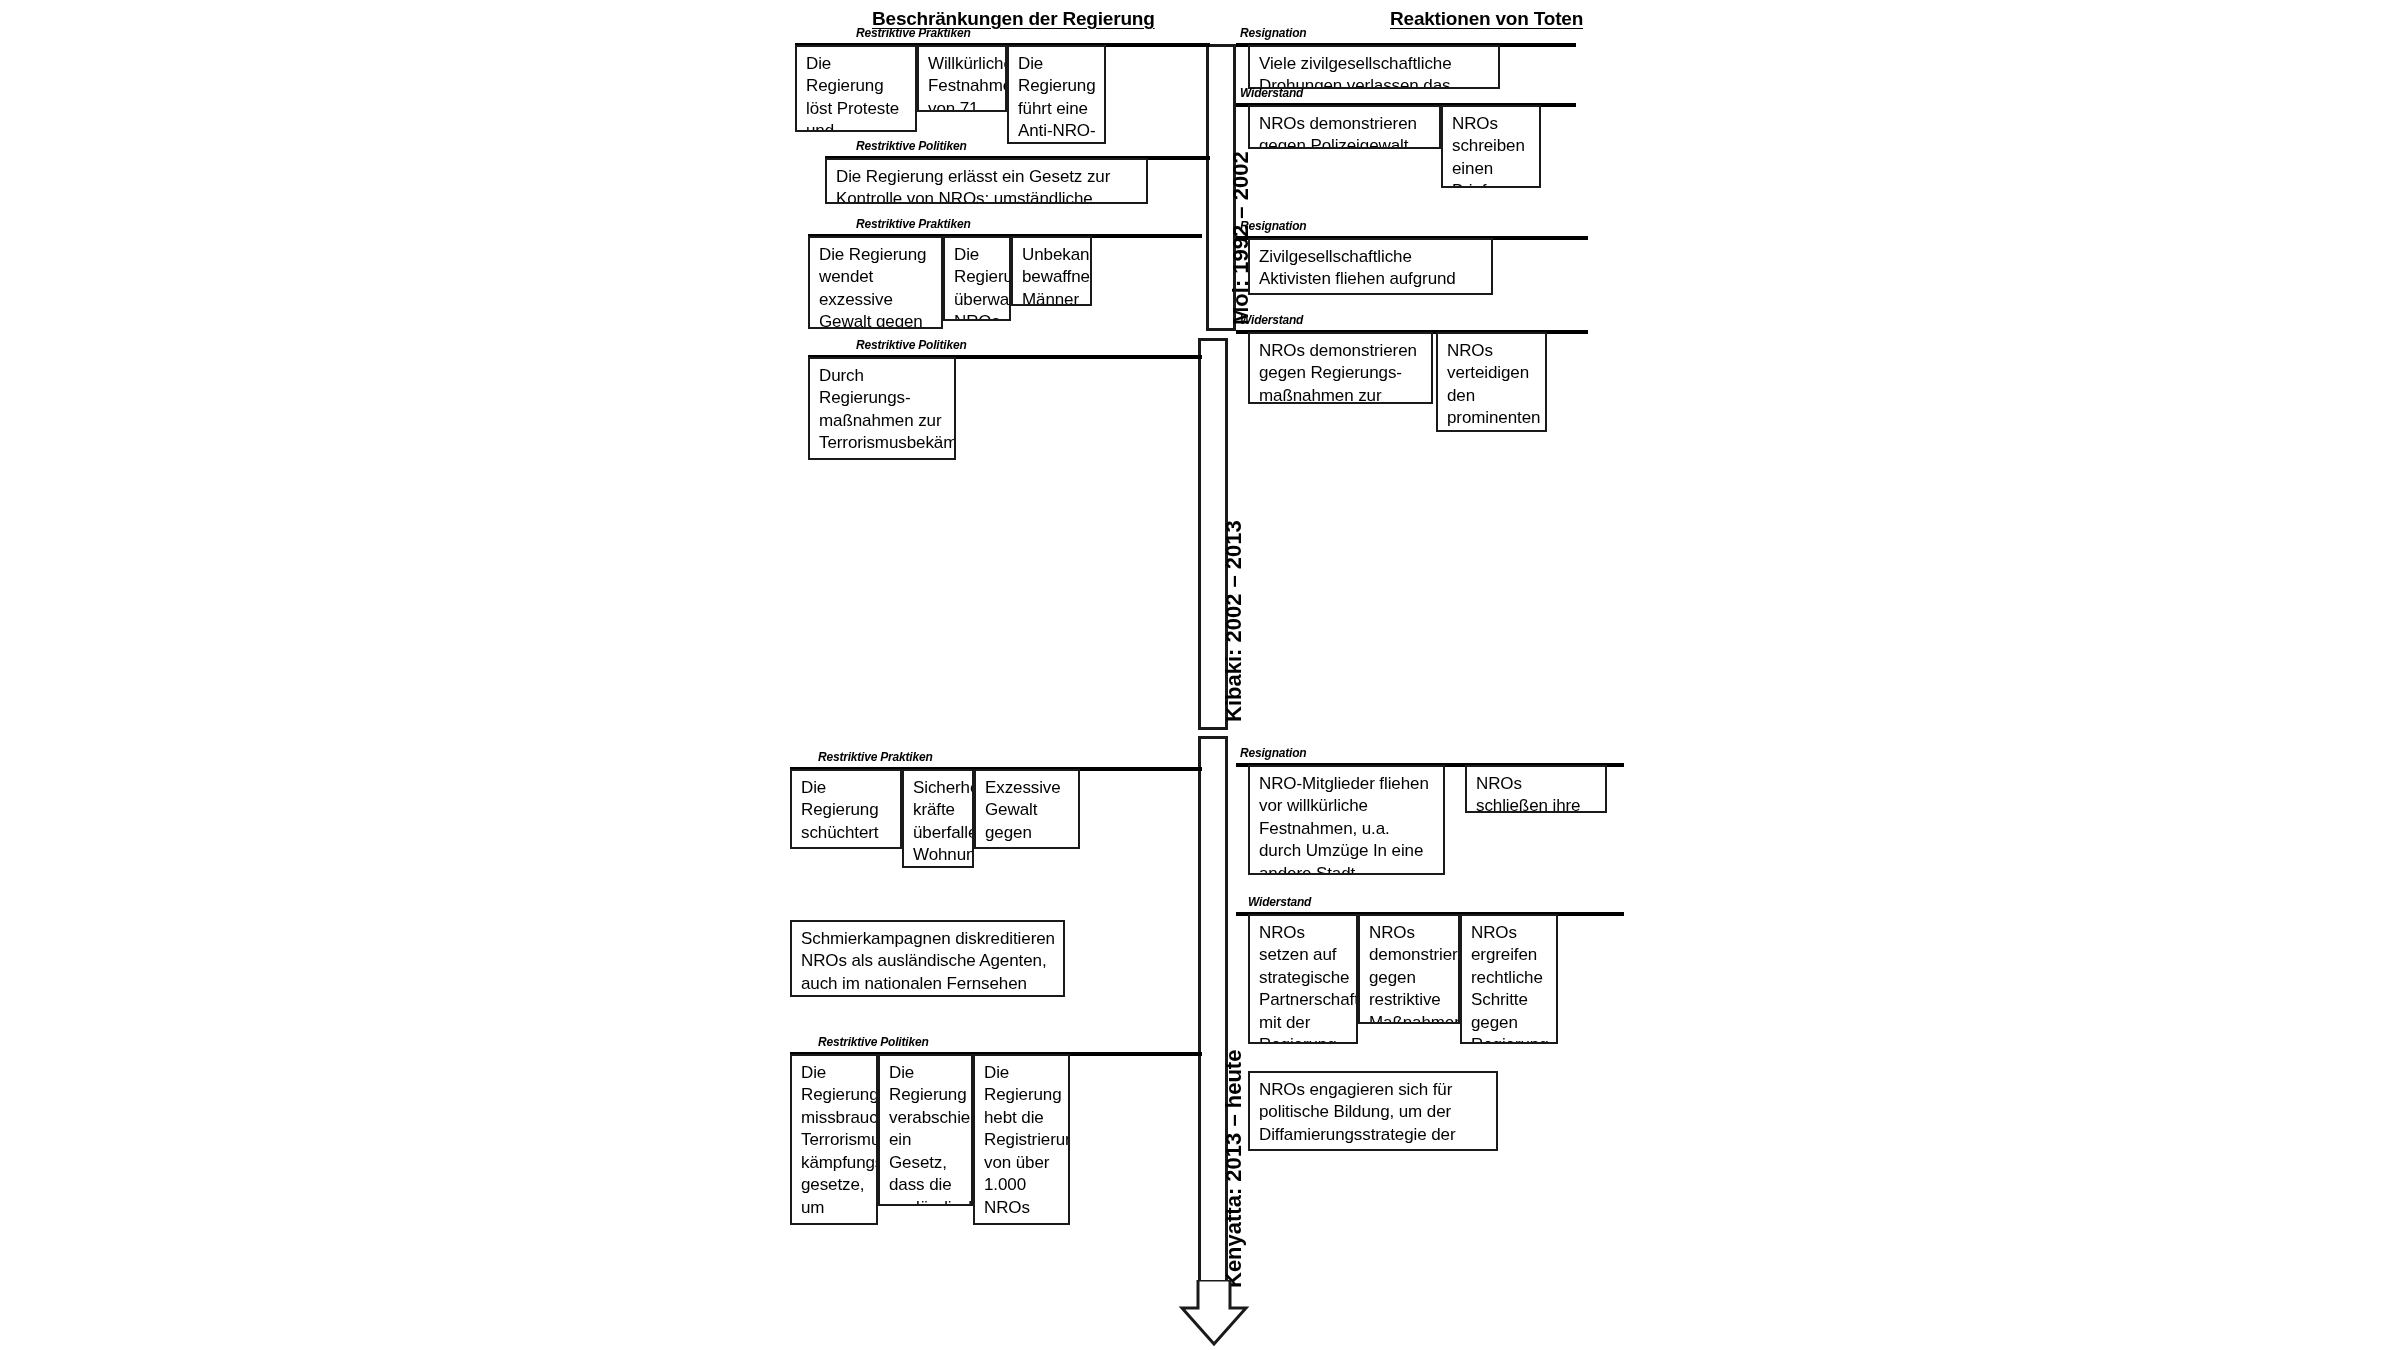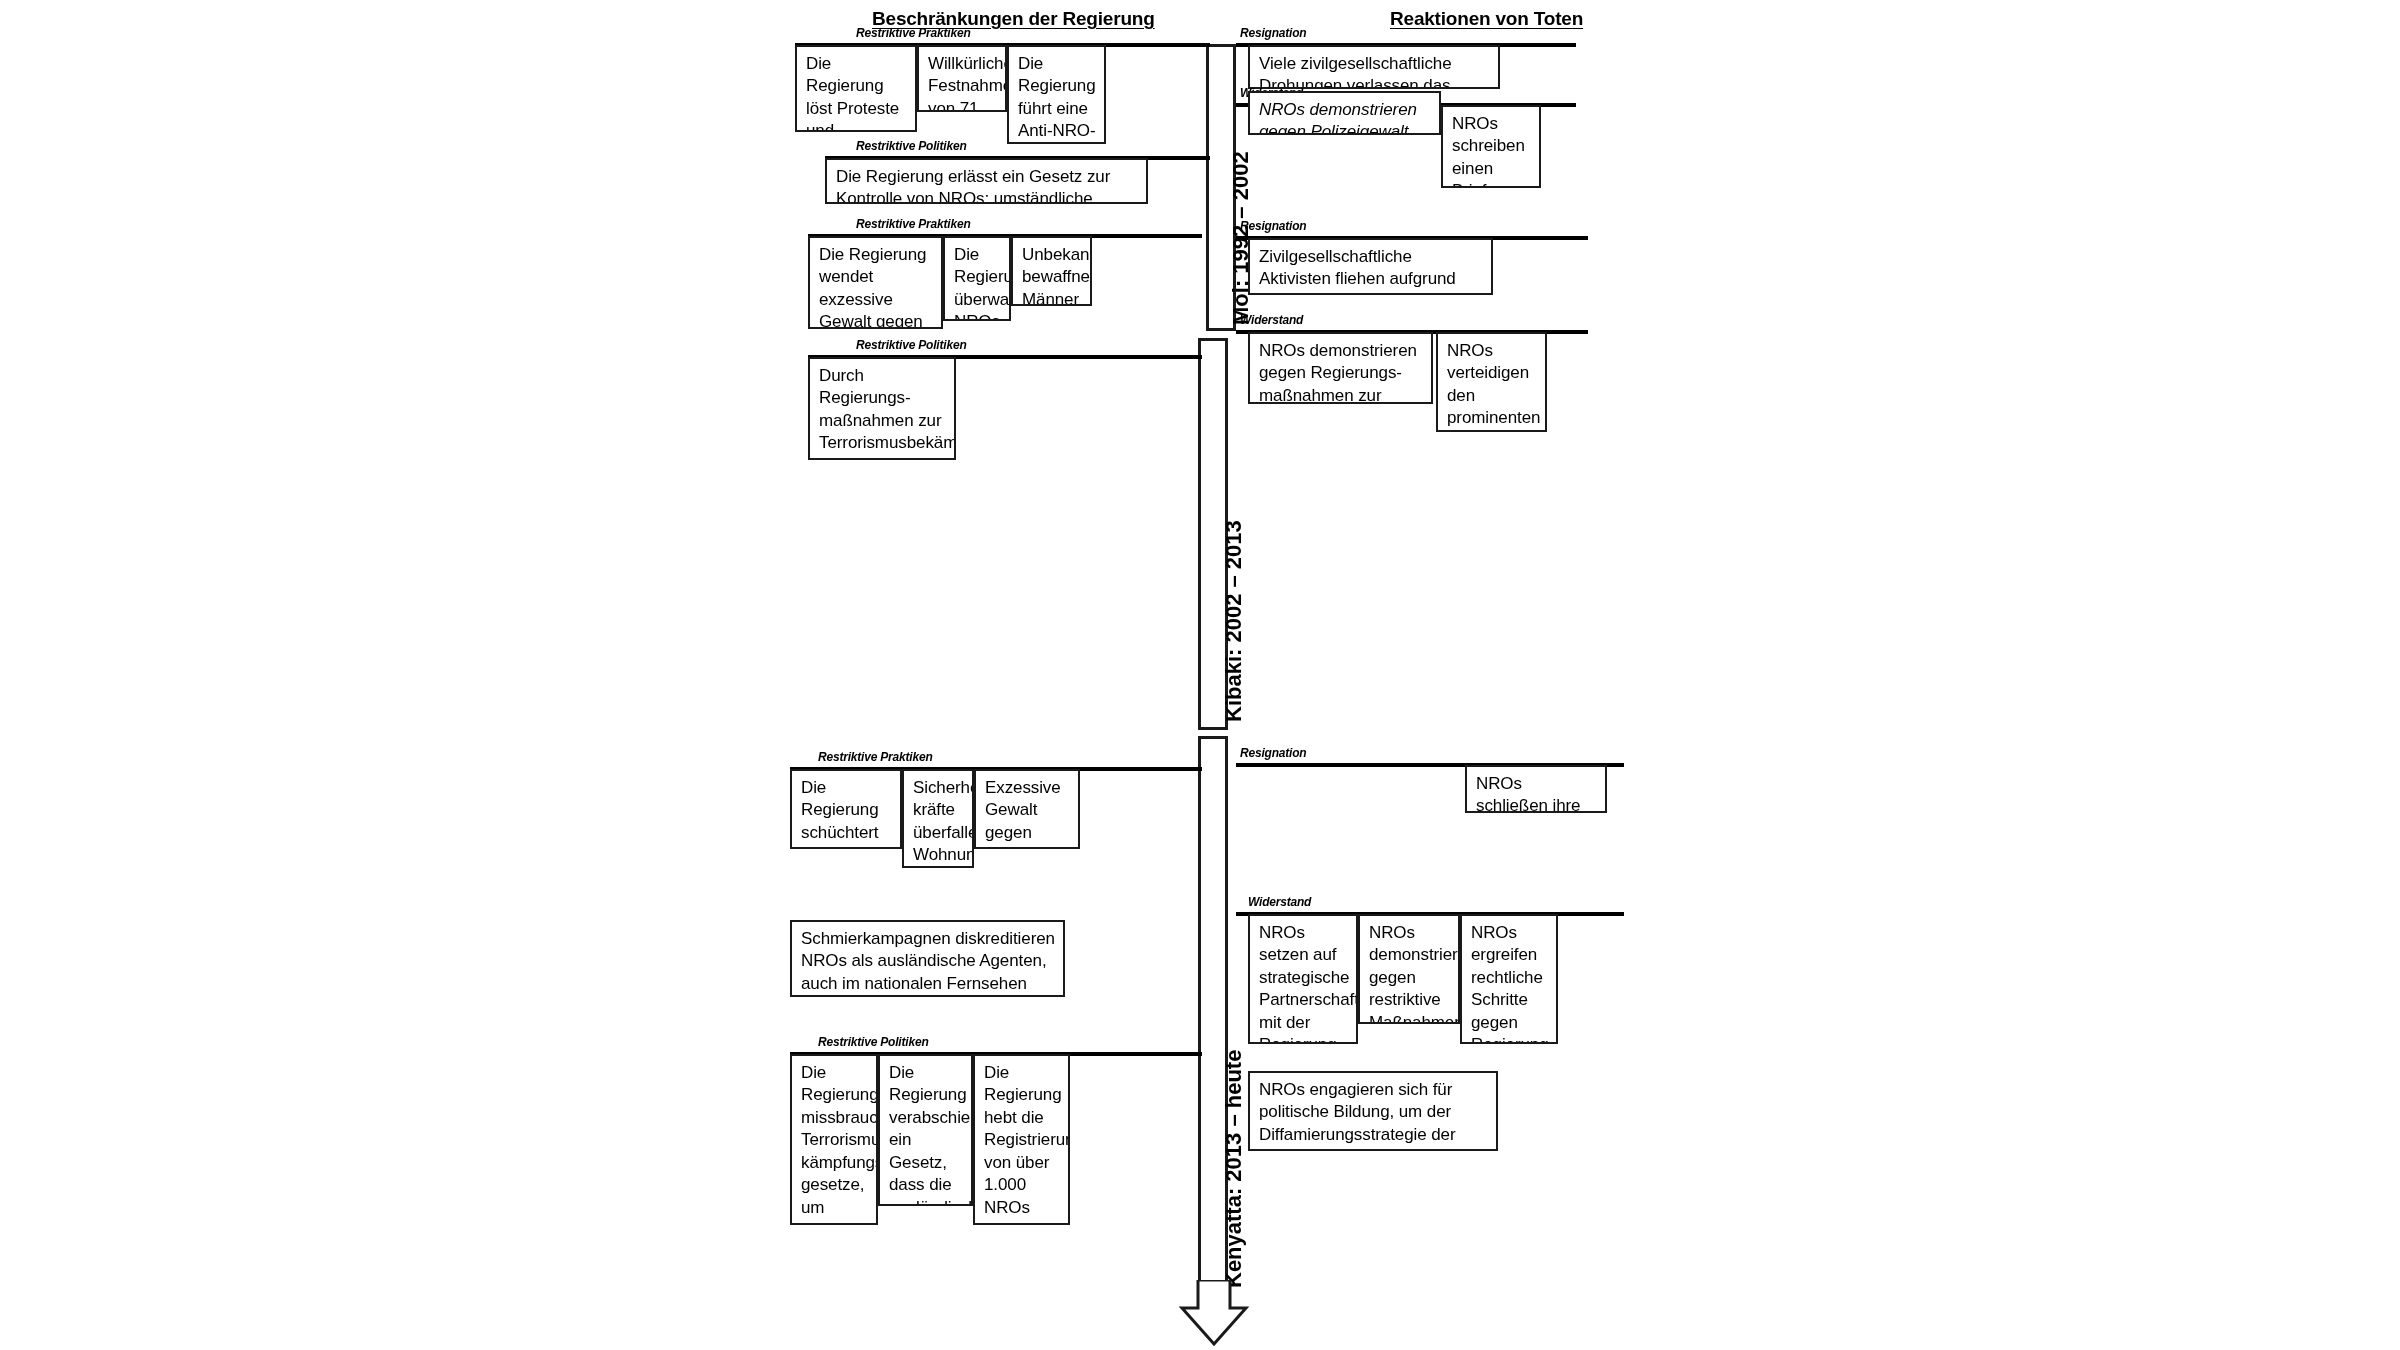--- a/index.html
+++ b/index.html
@@ -115,21 +115,21 @@
   <div class="box" style="left:825px; top:158px; width:323px; height:46px;">Die Regierung erlässt ein Gesetz zur Kontrolle von NROs; umständliche Registrierung von NROs wird verlangt.</div>
 
   <div class="sec-label" style="left:1240px; top:26px;">Resignation</div>
   <div class="rule" style="left:1236px; top:43px; width:340px;"></div>
 
   <div class="box" style="left:1248px; top:45px; width:252px; height:44px;">Viele zivilgesellschaftliche Drohungen verlassen das Land.</div>
 
   <div class="sec-label" style="left:1240px; top:86px;">Widerstand</div>
   <div class="rule" style="left:1236px; top:103px; width:340px;"></div>
 
-  <div class="box" style="left:1248px; top:91px; width:193px; height:44px;font-style:italic;">NROs demonstrieren gegen Polizeigewalt.</div>
+  <div class="box" style="left:1248px; top:105px; width:193px; height:44px;">NROs demonstrieren gegen Polizeigewalt.</div>
   <div class="box" style="left:1441px; top:105px; width:100px; height:83px;">NROs schreiben einen Brief an die Polizei, um sich gegen willkürliche Festnahmen zu wehren.</div>
 
   <div class="sec-label" style="left:856px; top:217px;">Restriktive Praktiken</div>
   <div class="rule" style="left:808px; top:234px; width:394px;"></div>
 
   <div class="box" style="left:808px; top:236px; width:135px; height:93px;">Die Regierung wendet exzessive Gewalt gegen NRO-Demonstranten an, willkürliche Festnahmen kritischer NRO-Mitglieder.</div>
   <div class="box" style="left:943px; top:236px; width:68px; height:85px;">Die Regierung überwacht NROs und ihre Aktivitäten.</div>
   <div class="box" style="left:1011px; top:236px; width:81px; height:70px;">Unbekannte bewaffnete Männer töten zwei Aktivisten.</div>
 
   <div class="sec-label" style="left:856px; top:338px;">Restriktive Politiken</div>
@@ -159,20 +159,21 @@
   <div class="sec-label" style="left:818px; top:1035px;">Restriktive Politiken</div>
   <div class="rule" style="left:790px; top:1052px; width:412px;"></div>
 
   <div class="box" style="left:790px; top:1054px; width:88px; height:171px;">Die Regierung missbraucht Terrorismusbe kämpfungs-gesetze, um muslimische und kritische Gruppen zu beschränken.</div>
   <div class="box" style="left:878px; top:1054px; width:95px; height:152px;">Die Regierung verabschiedet ein Gesetz, dass die ausländische Finanzierung von NROs auf max. 15 Prozent festlegt.</div>
   <div class="box" style="left:973px; top:1054px; width:97px; height:171px;">Die Regierung hebt die Registrierung von über 1.000 NROs auf, friert NRO-Konten ein und zwingt NROs zur Schließung ihrer Büros.</div>
 
   <div class="sec-label" style="left:1240px; top:746px;">Resignation</div>
   <div class="rule" style="left:1236px; top:763px; width:388px;"></div>
 
+  <div class="box" style="left:1248px; top:765px; width:197px; height:110px;">NRO-Mitglieder fliehen vor willkürliche Festnahmen, u.a. durch Umzüge In eine andere Stadt.</div>
   <div class="box" style="left:1465px; top:765px; width:142px; height:48px;">NROs schließen ihre Büros.</div>
 
   <div class="sec-label" style="left:1248px; top:895px;">Widerstand</div>
   <div class="rule" style="left:1236px; top:912px; width:388px;"></div>
 
   <div class="box" style="left:1248px; top:914px; width:110px; height:130px;">NROs setzen auf strategische Partnerschaften mit der Regierung vor den Wahlen.</div>
   <div class="box" style="left:1358px; top:914px; width:102px; height:110px;">NROs demonstrieren gegen restriktive Maßnahmen.</div>
   <div class="box" style="left:1460px; top:914px; width:98px; height:130px;">NROs ergreifen rechtliche Schritte gegen Regierung.</div>
   <div class="box" style="left:1248px; top:1071px; width:250px; height:80px;">NROs engagieren sich für politische Bildung, um der Diffamierungsstrategie der Regierung entgegenzuwirken.</div>
 

